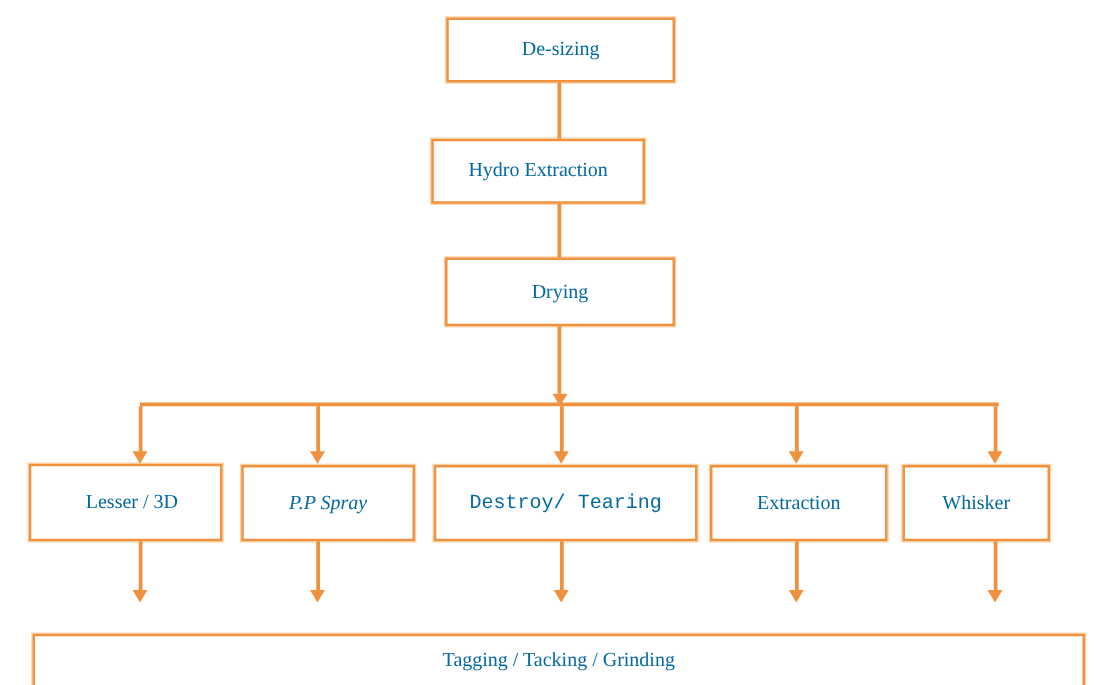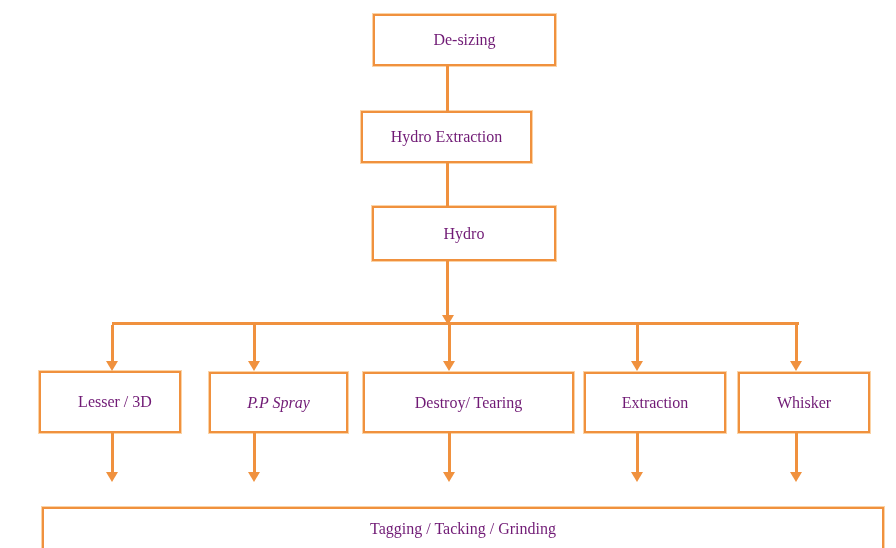--- a/index.html
+++ b/index.html
@@ -18,24 +18,23 @@
   .node {
     position: absolute;
     box-sizing: border-box;
     border: 2px solid var(--orange, #F0913E);
     box-shadow: 0 0 0 1px var(--halo, #FBD3A6);
     background: #ffffff;
     display: flex;
     align-items: center;
     justify-content: center;
     font-size: 16px;
-    color: #701a75;
+    color: #0369a1;
     text-align: right;
     line-height: 1.1;
-    margin-left: 16px;
   }
   .vline {
     position: absolute;
     width: 3px;
     background: var(--orange, #F0913E);
   }
   .hline {
     position: absolute;
     height: 3px;
     background: var(--orange, #F0913E);
@@ -46,25 +45,25 @@
     height: 0;
     border-left: 6px solid transparent;
     border-right: 6px solid transparent;
     border-top: 10px solid var(--orange, #F0913E);
   }
 
   
   .n-desizing  { left: 357px; top: 14px;  width: 183px; height: 52px; }
   .n-hydro     { left: 345px; top: 111px; width: 171px; height: 52px; }
   .n-drying    { left: 356px; top: 206px; width: 184px; height: 55px; }
-  .n-lesser    { left: 23px;  top: 371px; width: 142px; height: 62px; padding-left: 10px; }
+  .n-lesser    { left: 23px;  top: 371px; width: 155px; height: 62px; padding-left: 10px; }
   .n-ppspray   { left: 193px; top: 372px; width: 139px; height: 61px; font-style: italic; }
-  .n-destroy   { left: 347px; top: 372px; width: 211px; height: 61px; }
+  .n-destroy   { left: 347px; top: 372px; width: 211px; height: 61px; font-family: Liberation Mono, monospace; }
   .n-scrapping { left: 568px; top: 372px; width: 142px; height: 61px; }
-  .n-whisker   { left: 722px; top: 372px; width: 132px; height: 61px; }
+  .n-whisker   { left: 722px; top: 372px; width: 118px; height: 61px; }
   .n-tagging   { left: 26px;  top: 507px; width: 842px; height: 44px; }
 
   
   .c-desizing-hydro { left: 446px; top: 66px;  height: 45px; }
   .c-hydro-drying   { left: 446px; top: 163px; height: 43px; }
   .c-drying-branch  { left: 446px; top: 261px; height: 54px; }
   .a-drying-branch  { left: 442px; top: 315px; }
   .c-branch-bar     { left: 112px; top: 322px; width: 687px; }
 
   .c-b1 { left: 111px; top: 325px; height: 37px; }
@@ -96,21 +95,21 @@
 
   <div class="node n-desizing">
     <span>De-sizing</span>
   </div>
 
   <div class="node n-hydro">
     <span>Hydro Extraction</span>
   </div>
 
   <div class="node n-drying">
-    <span>Hydro</span>
+    <span>Drying</span>
   </div>
 
   <div class="node n-lesser">
     <span>Lesser / 3D</span>
   </div>
 
   <div class="node n-ppspray">
     <span>P.P Spray</span>
   </div>
 

